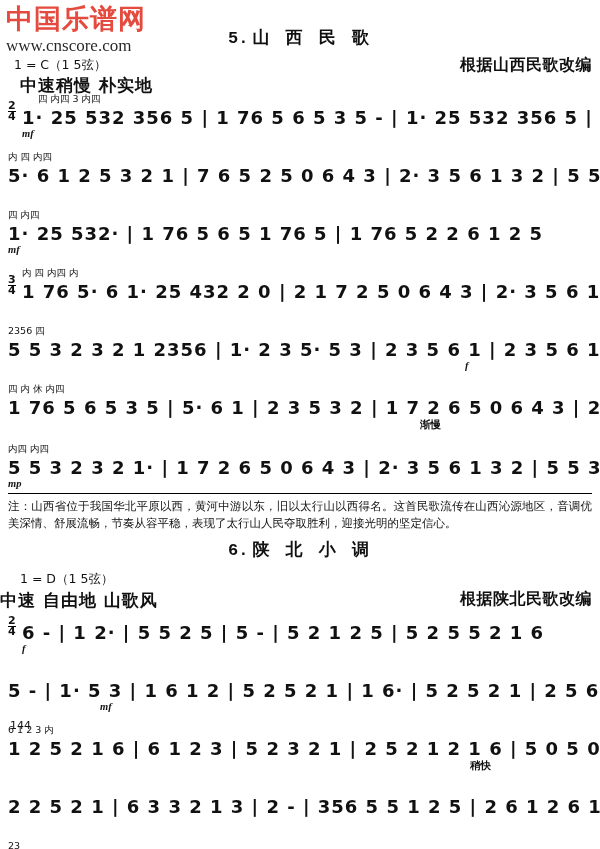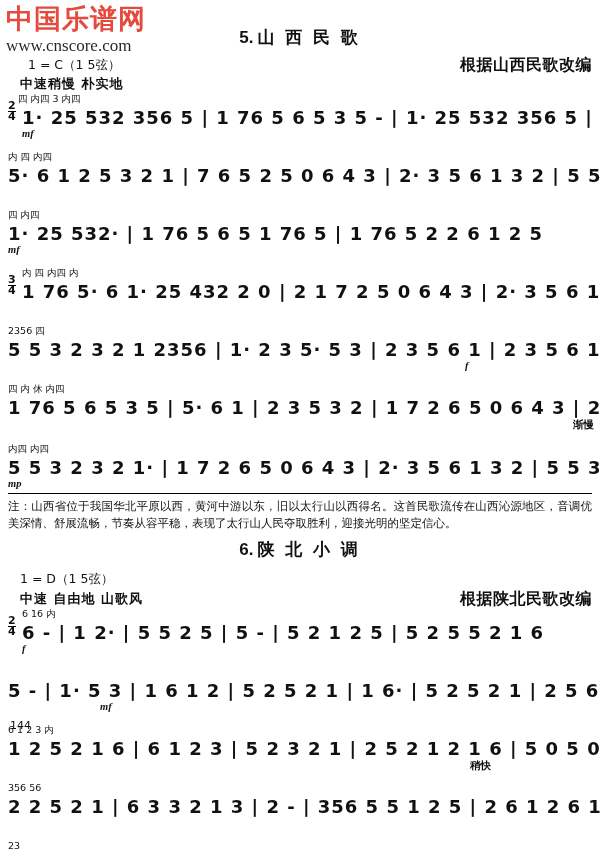--- a/index.html
+++ b/index.html
@@ -26,26 +26,26 @@
   }
   .wm-url{
     font-family:"Liberation Serif", serif;
     font-size:17px;color:#000000;margin-top:2px;white-space:nowrap;
     opacity:.85;
   }
 
   
   .song-title{
     text-align:center;font-size:17px;font-weight:bold;
-    font-family:Liberation Sans, sans-serif;letter-spacing:3px;
+    font-family:Liberation Mono, monospace;letter-spacing:3px;
   }
   .song-title .num{letter-spacing:0;margin-right:4px;}
   .meta-row{position:relative;height:17px;}
   .key-sig{font-family:"DejaVu Sans", sans-serif;font-size:12.5px;}
-  .tempo{font-family:"DejaVu Sans", sans-serif;font-size:13px;font-weight:bold;letter-spacing:1px;}
+  .tempo{font-family:"DejaVu Sans", sans-serif;font-size:17px;font-weight:bold;letter-spacing:1px;}
   .credit{
     position:absolute;right:8px;top:0;
     font-family:"DejaVu Sans", sans-serif;font-size:16px;font-weight:bold;letter-spacing:.5px;
   }
 
   
   .sys{
     position:relative;
     height:44px;
     font-family:"Liberation Serif", serif;
@@ -99,35 +99,35 @@
   <div class="watermark">
     <div class="wm-cn">中国乐谱网</div>
     <div class="wm-url">www.cnscore.com</div>
   </div>
 
   <div style="padding-top:26px;">
     <div class="song-title">
       <span class="num">5.</span><span>山 西 民 歌</span>
     </div>
 
-    <div class="meta-row" style="margin-top:6px;padding-left:28px;">
+    <div class="meta-row" style="margin-top:6px;padding-left:14px;">
       <span class="key-sig">1 = C（1 5弦）</span>
       <span class="credit">根据山西民歌改编</span>
     </div>
 
     <div class="meta-row" style="margin-top:2px;padding-left:20px;">
       <span class="tempo">中速稍慢  朴实地</span>
     </div>
 
     <div class="sys" style="margin-top:6px;">
       <div class="meter">
         <span class="n">2</span>
         <span class="d">4</span>
       </div>
-      <div class="above" style="left:18px;">   四                          内四  3                                        内四</div>
+      <div class="above" style="left:38px;">   四                          内四  3                                        内四</div>
       <div class="notes" style="left:22px;">1· 25 532 356 5 | 1 76 5 6 5 3 5 -  | 1· 25 532 356 5 | 1 76 5 6 5 3 5 -</div>
       <div class="below" style="left:22px;">mf</div>
     </div>
 
     <div class="sys" style="margin-top:14px;">
       <div class="above">     内                                  四                              内四</div>
       <div class="notes">5· 6 1   2 5     3 2 1 | 7 6 5 2   5 0 6 4 3 | 2· 3 5 6 1    3 2 | 5 5 3 2 3 2 1 ∨ -</div>
       <div class="below"></div>
     </div>
 
@@ -149,21 +149,21 @@
 
     <div class="sys" style="margin-top:14px;">
       <div class="above">                              2356                                                                  四</div>
       <div class="notes">5 5 3 2 3 2 1   2356 | 1·    2 3 5·    5 3 | 2 3 5 6 1 | 2 3 5 6 1 3 2</div>
       <div class="below" style="left:465px;">f</div>
     </div>
 
     <div class="sys" style="margin-top:14px;">
       <div class="above">   四                        内            休                    内四</div>
       <div class="notes">1 76 5 6 5 3 5 | 5· 6 1 | 2 3 5 3 2 | 1 7 2 6 5 0 6 4 3 | 2· 3 5 6 1    3 2</div>
-      <div class="below" style="left:420px;font-style:normal;font-family:Liberation Mono, monospace;text-align:right;">渐慢</div>
+      <div class="below" style="left:420px;font-style:normal;font-family:Liberation Mono, monospace;">渐慢</div>
     </div>
 
     <div class="sys" style="margin-top:16px;">
       <div class="above">                                                 内四                                  内四</div>
       <div class="notes">5 5 3 2 3 2 1· | 1 7 2 6 5 0 6 4 3 | 2· 3 5 6 1    3 2 | 5 5 3 2 3 2 1 ∨ -</div>
       <div class="below">mp</div>
     </div>
 
     <div class="hr"></div>
 
@@ -172,48 +172,46 @@
 
   <div style="margin-top:6px;">
     <div class="song-title">
       <span class="num">6.</span><span>陕 北 小 调</span>
     </div>
 
     <div class="meta-row" style="margin-top:8px;padding-left:20px;">
       <span class="key-sig">1 = D（1  5弦）</span>
     </div>
 
-    <div class="meta-row" style="margin-top:3px;padding-left:20px;">
+    <div class="meta-row" style="margin-top:3px;">
       <span class="tempo">中速  自由地  山歌风</span>
       <span class="credit">根据陕北民歌改编</span>
     </div>
 
     <div class="sys" style="margin-top:6px;">
       <div class="meter">
         <span class="n">2</span>
         <span class="d">4</span>
       </div>
-      <div class="above" style="left:22px;">   6                                  16                                                           内</div>
       <div class="notes" style="left:22px;">6 -  | 1  2· | 5    5 2 5 | 5 - | 5 2 1 2 5 | 5 2 5 5 2 1 6</div>
       <div class="below" style="left:22px;">f</div>
     </div>
 
     <div class="sys" style="margin-top:14px;">
       <div class="notes">5 -  | 1· 5 3 | 1 6 1 2 | 5 2 5 2 1 | 1 6· | 5 2 5 2 1 | 2 5 6 5· 6</div>
       <div class="below" style="left:100px;">mf</div>
     </div>
 
     <div class="sys" style="margin-top:14px;">
       <div class="above">                                                  6 1 2 3                                          内</div>
       <div class="notes">1 2 5 2 1 6 | 6 1 2 3 | 5 2 3 2 1 | 2 5 2 1 2 1 6 | 5 0 5 0 | 1 1 6 5</div>
       <div class="below" style="left:470px;font-style:normal;font-family:'DejaVu Sans',sans-serif;">稍快</div>
     </div>
 
     <div class="sys" style="margin-top:14px;">
-      <div class="above">                                                356                                                  56</div>
       <div class="notes">2 2 5 2 1 | 6 3 3 2 1 3 | 2 -  | 356 5 5 1 2 5 | 2 6 1 2 6 1 | 56  ‖ · 1 1 | 6 5</div>
       <div class="below"></div>
     </div>
 
     <div class="sys" style="margin-top:14px;">
       <div class="above">                                                 23</div>
 
       <div class="below"></div>
     </div>
   </div>

